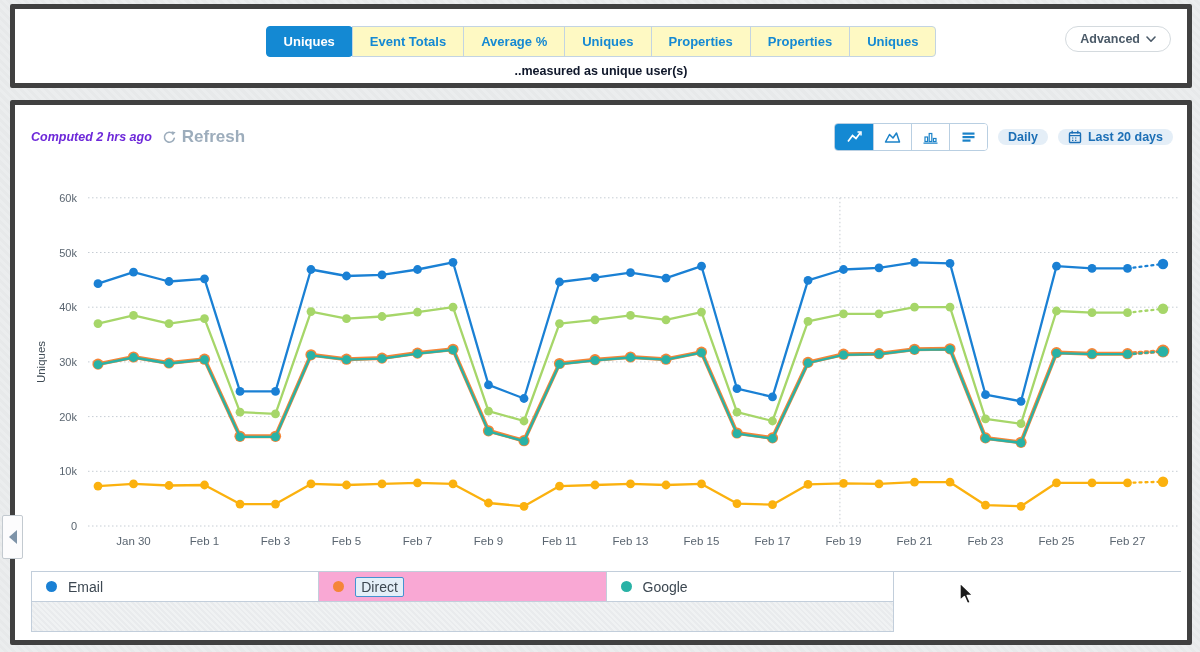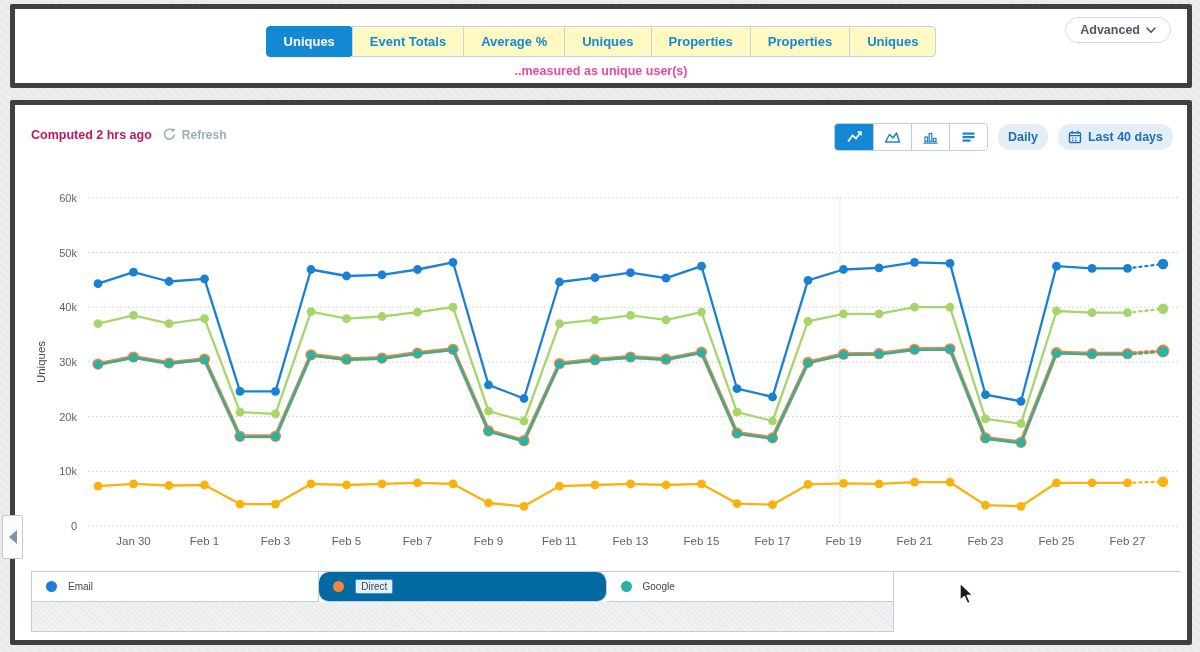--- a/index.html
+++ b/index.html
@@ -16,54 +16,54 @@
   #top-panel { left:10px; top:4px; width:1182px; height:84px; }
   #tabs-row { display:flex; justify-content:center; margin-top:17px; }
   .tab {
     font-size:13px; font-weight:bold; color:#1489d3; background:#fef9c3;
     border:1px solid #c3d4e2; padding:7px 17px; cursor:pointer; margin-left:-1px;
     font-family:"Liberation Sans", sans-serif;
   }
   .tab:first-child { border-radius:4px 0 0 4px; margin-left:0; }
   .tab:last-child { border-radius:0 4px 4px 0; }
   .tab.active { background:#1489d3; border-color:#1489d3; color:#fff; border-radius:4px; }
-  #subtitle { text-align:center; margin-top:7px; font-size:12.5px; font-weight:bold; color:#ec4899; }
+  #subtitle { text-align:center; margin-top:7px; font-size:12.5px; font-weight:bold; color:#0f172a; }
   #advanced-btn {
-    position:absolute; right:16px; top:8px; height:26px; padding:0 14px;
+    position:absolute; right:16px; top:17px; height:26px; padding:0 14px;
     border:1px solid #d4dade; border-radius:13px; background:#fff; color:#4b5a68;
     font-size:12.5px; font-weight:bold; display:flex; align-items:center; gap:6px; cursor:pointer;
     font-family:"Liberation Sans", sans-serif;
   }
   
   #chart-panel { left:10px; top:100px; width:1182px; height:545px; }
   #computed-row { position:absolute; left:16px; top:22px; display:flex; align-items:center; gap:10px; }
-  #computed-text { font-size:12.5px; font-weight:bold; color:#be185d; }
-  #refresh-link { display:flex; align-items:center; gap:5px; color:#9dadbc; font-size:12px; font-weight:bold; cursor:pointer; }
+  #computed-text { font-size:12.5px; font-weight:bold; color:#6d28d9;font-style:italic; }
+  #refresh-link { display:flex; align-items:center; gap:5px; color:#9dadbc; font-size:17px; font-weight:bold; cursor:pointer; }
   #controls-row { position:absolute; right:14px; top:18px; display:flex; align-items:center; gap:10px; }
   #view-toggle { display:flex; border:1px solid #b9cfe2; border-radius:4px; overflow:hidden; background:#fff; }
   .view-btn { width:38px; height:26px; display:flex; align-items:center; justify-content:center;
     background:#fff; border:none; border-left:1px solid #b9cfe2; cursor:pointer; }
   .view-btn:first-child { border-left:none; }
   .view-btn.active { background:#1489d3; }
-  .pill-btn { height:26px; padding:0 10px; background:#e4eef7; border:none; border-radius:12px;
+  .pill-btn { height:16px; padding:0 10px; background:#e4eef7; border:none; border-radius:12px;
     color:#1c6fb6; font-size:12.5px; font-weight:bold; display:flex; align-items:center; gap:6px; cursor:pointer;
     font-family:"Liberation Sans", sans-serif; }
   
   #chart-svg { position:absolute; left:0; top:72px; }
   
   #legend-grid {
     position:absolute; left:16px; top:466px; width:1150px;
     display:grid; grid-template-columns:repeat(4,1fr); grid-auto-rows:30px;
     border-top:1px solid #c2cedb; border-left:1px solid #c2cedb;
   }
   .legend-cell {
     background:#fff; border-right:1px solid #c2cedb; border-bottom:1px solid #c2cedb;
-    display:flex; align-items:center; padding-left:14px; gap:11px; font-size:10px; cursor:pointer;
-  }
-  .legend-cell.highlighted { background:#0369a1;border-radius:10px; }
+    display:flex; align-items:center; padding-left:14px; gap:11px; font-size:14px; cursor:pointer;
+  }
+  .legend-cell.highlighted { background:#f9a8d4; }
   .legend-cell.filler {
     cursor:default;
     background:repeating-linear-gradient(45deg,#f0f2f3 0 2px,#e9ebed 2px 4px);
   }
   .legend-dot { width:11px; height:11px; border-radius:50%; flex:0 0 auto; }
   .legend-label { color:#3d4852; }
   .legend-label.boxed { border:1px solid #4593d2; background:#e4eff8; padding:1px 5px; border-radius:2px; }
   
   #collapse-handle {
     position:absolute; left:2px; top:515px; width:21px; height:44px;
@@ -146,21 +146,21 @@
     </button>
     <button class="pill-btn">
       <svg width="14" height="14" viewBox="0 0 14 14">
         <rect x="1.5" y="2.8" width="11" height="9.7" rx="1" fill="none" stroke="#1c6fb6" stroke-width="1.4"></rect>
         <line x1="4.2" y1="0.8" x2="4.2" y2="3.6" stroke="#1c6fb6" stroke-width="1.4"></line>
         <line x1="9.8" y1="0.8" x2="9.8" y2="3.6" stroke="#1c6fb6" stroke-width="1.4"></line>
         <line x1="1.5" y1="5.6" x2="12.5" y2="5.6" stroke="#1c6fb6" stroke-width="1.2"></line>
         <line x1="4" y1="8" x2="10" y2="8" stroke="#1c6fb6" stroke-width="1.2" stroke-dasharray="1.4,1.6"></line>
         <line x1="4" y1="10.3" x2="10" y2="10.3" stroke="#1c6fb6" stroke-width="1.2" stroke-dasharray="1.4,1.6"></line>
       </svg>
-      <span>Last 40 days</span>
+      <span>Last 20 days</span>
     </button>
   </div>
 
   <svg id="chart-svg" width="1182" height="390">
       <line x1="73" y1="349.0" x2="1163" y2="349.0" stroke="#c6cdd4" stroke-width="1" stroke-dasharray="1.5,2.5"></line>
       <text x="62" y="353" text-anchor="end" font-size="11" fill="#5a6570">0</text>
       <line x1="73" y1="294.3" x2="1163" y2="294.3" stroke="#c6cdd4" stroke-width="1" stroke-dasharray="1.5,2.5"></line>
       <text x="62" y="298.3" text-anchor="end" font-size="11" fill="#5a6570">10k</text>
       <line x1="73" y1="239.6" x2="1163" y2="239.6" stroke="#c6cdd4" stroke-width="1" stroke-dasharray="1.5,2.5"></line>
       <text x="62" y="243.6" text-anchor="end" font-size="11" fill="#5a6570">20k</text>

